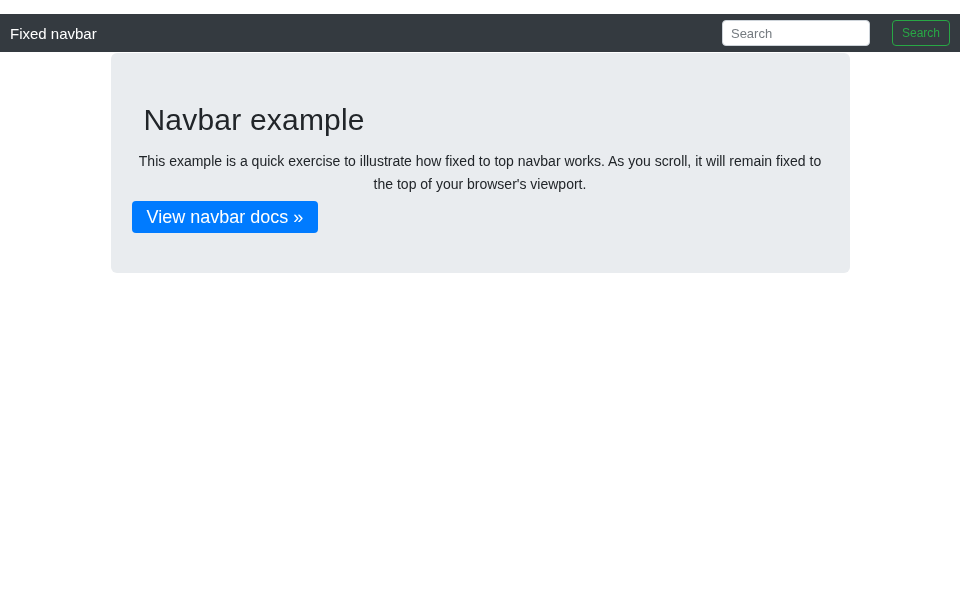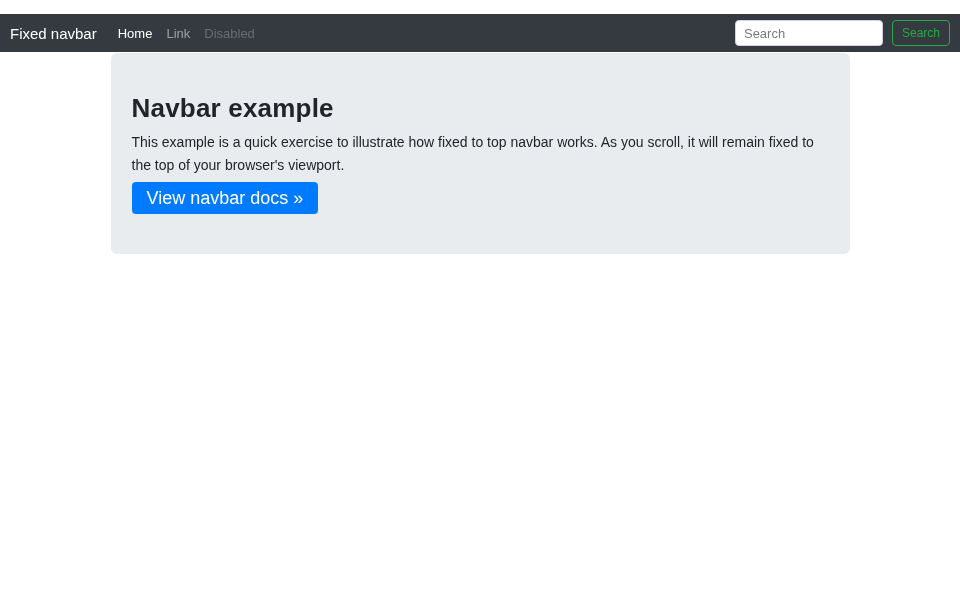--- a/index.html
+++ b/index.html
@@ -46,21 +46,21 @@
     cursor: pointer;
   }
   .nav-link.active { color: #ffffff; }
   .nav-link.normal { color: rgba(255,255,255,0.5); }
   .nav-link.disabled { color: rgba(255,255,255,0.25); cursor: default; }
 
   .search-form {
     margin-left: auto;
     display: flex;
     align-items: flex-end;
-    gap: 9px;
+    gap: 22px;
   }
   .search-input {
     width: 148px;
     height: 26px;
     border: 1px solid #ced4da;
     border-radius: 4px;
     padding: 0 8px;
     font-size: 13px;
     font-family: "Liberation Sans", sans-serif;
     color: #495057;
@@ -85,33 +85,34 @@
     padding-top: 53px; 
   }
   .jumbotron {
     width: 739px;
     margin: 0 auto;
     background: #e9ecef;
     border-radius: 6px;
     padding: 37px 21px 40px 21px;
   }
   .jumbotron h1 {
-    margin: 0;
-    font-size: 26px;
+    margin: 12px;
+    font-size: 30px;
     line-height: 36px;
-    font-weight: 700;
+    font-weight: 400;
     color: #212529;
     letter-spacing: 0.2px;
   }
   .jumbotron p {
     margin: 5px 0 0 0;
     font-size: 14px;
     line-height: 23px;
     color: #212529;
     max-width: 697px;
+    text-align: center;
   }
   .btn-primary {
     display: inline-block;
     margin-top: 5px;
     background: #007bff;
     color: #ffffff;
     font-size: 18px;
     line-height: 18px;
     padding: 7px 15px;
     border: none;
@@ -119,31 +120,20 @@
     text-decoration: none;
     cursor: pointer;
     font-family: "Liberation Sans", sans-serif;
   }
 </style>
 </head>
 <body>
 
 <nav class="navbar">
   <a class="navbar-brand">Fixed navbar</a>
-  <ul class="navbar-nav">
-    <li>
-      <a class="nav-link active">Home</a>
-    </li>
-    <li>
-      <a class="nav-link normal">Link</a>
-    </li>
-    <li>
-      <a class="nav-link disabled">Disabled</a>
-    </li>
-  </ul>
   <form class="search-form">
     <input class="search-input" type="text" placeholder="Search" style="">
     <button class="search-button" type="submit">Search</button>
   </form>
 </nav>
 
 <main class="main">
   <div class="jumbotron">
     <h1>Navbar example</h1>
     <p>This example is a quick exercise to illustrate how fixed to top navbar works. As you scroll, it will remain fixed to the top of your browser's viewport.</p>

